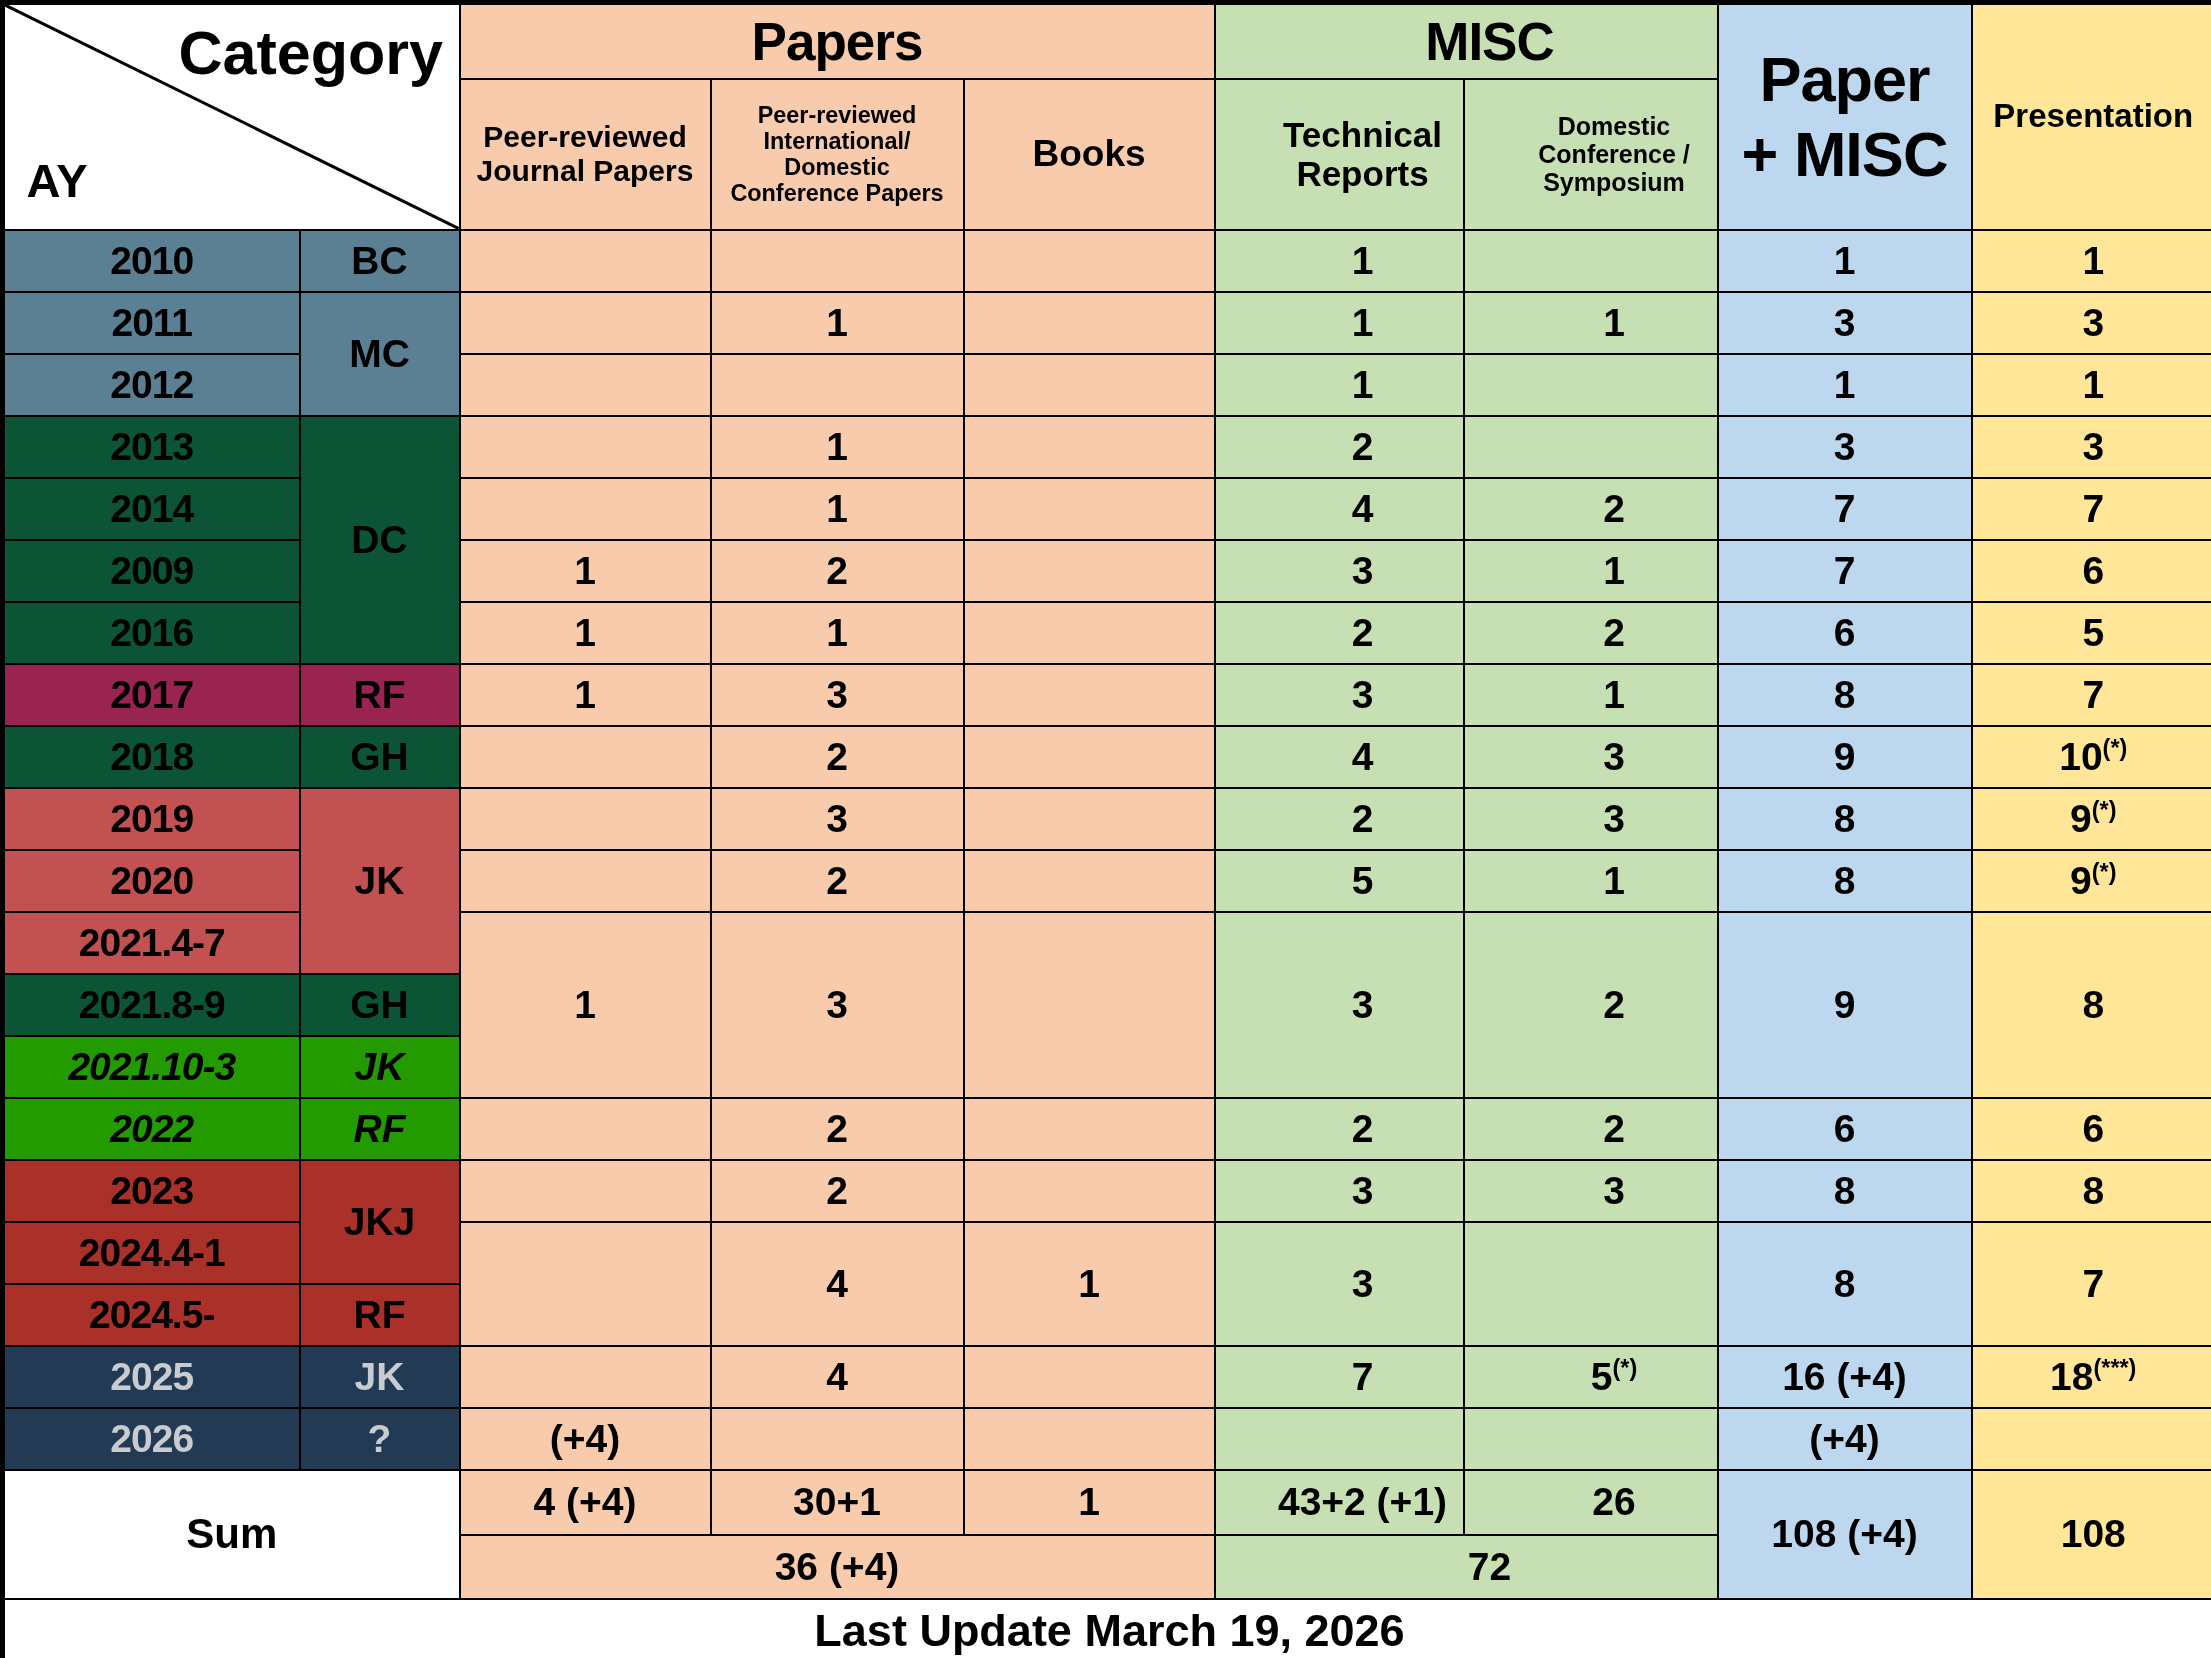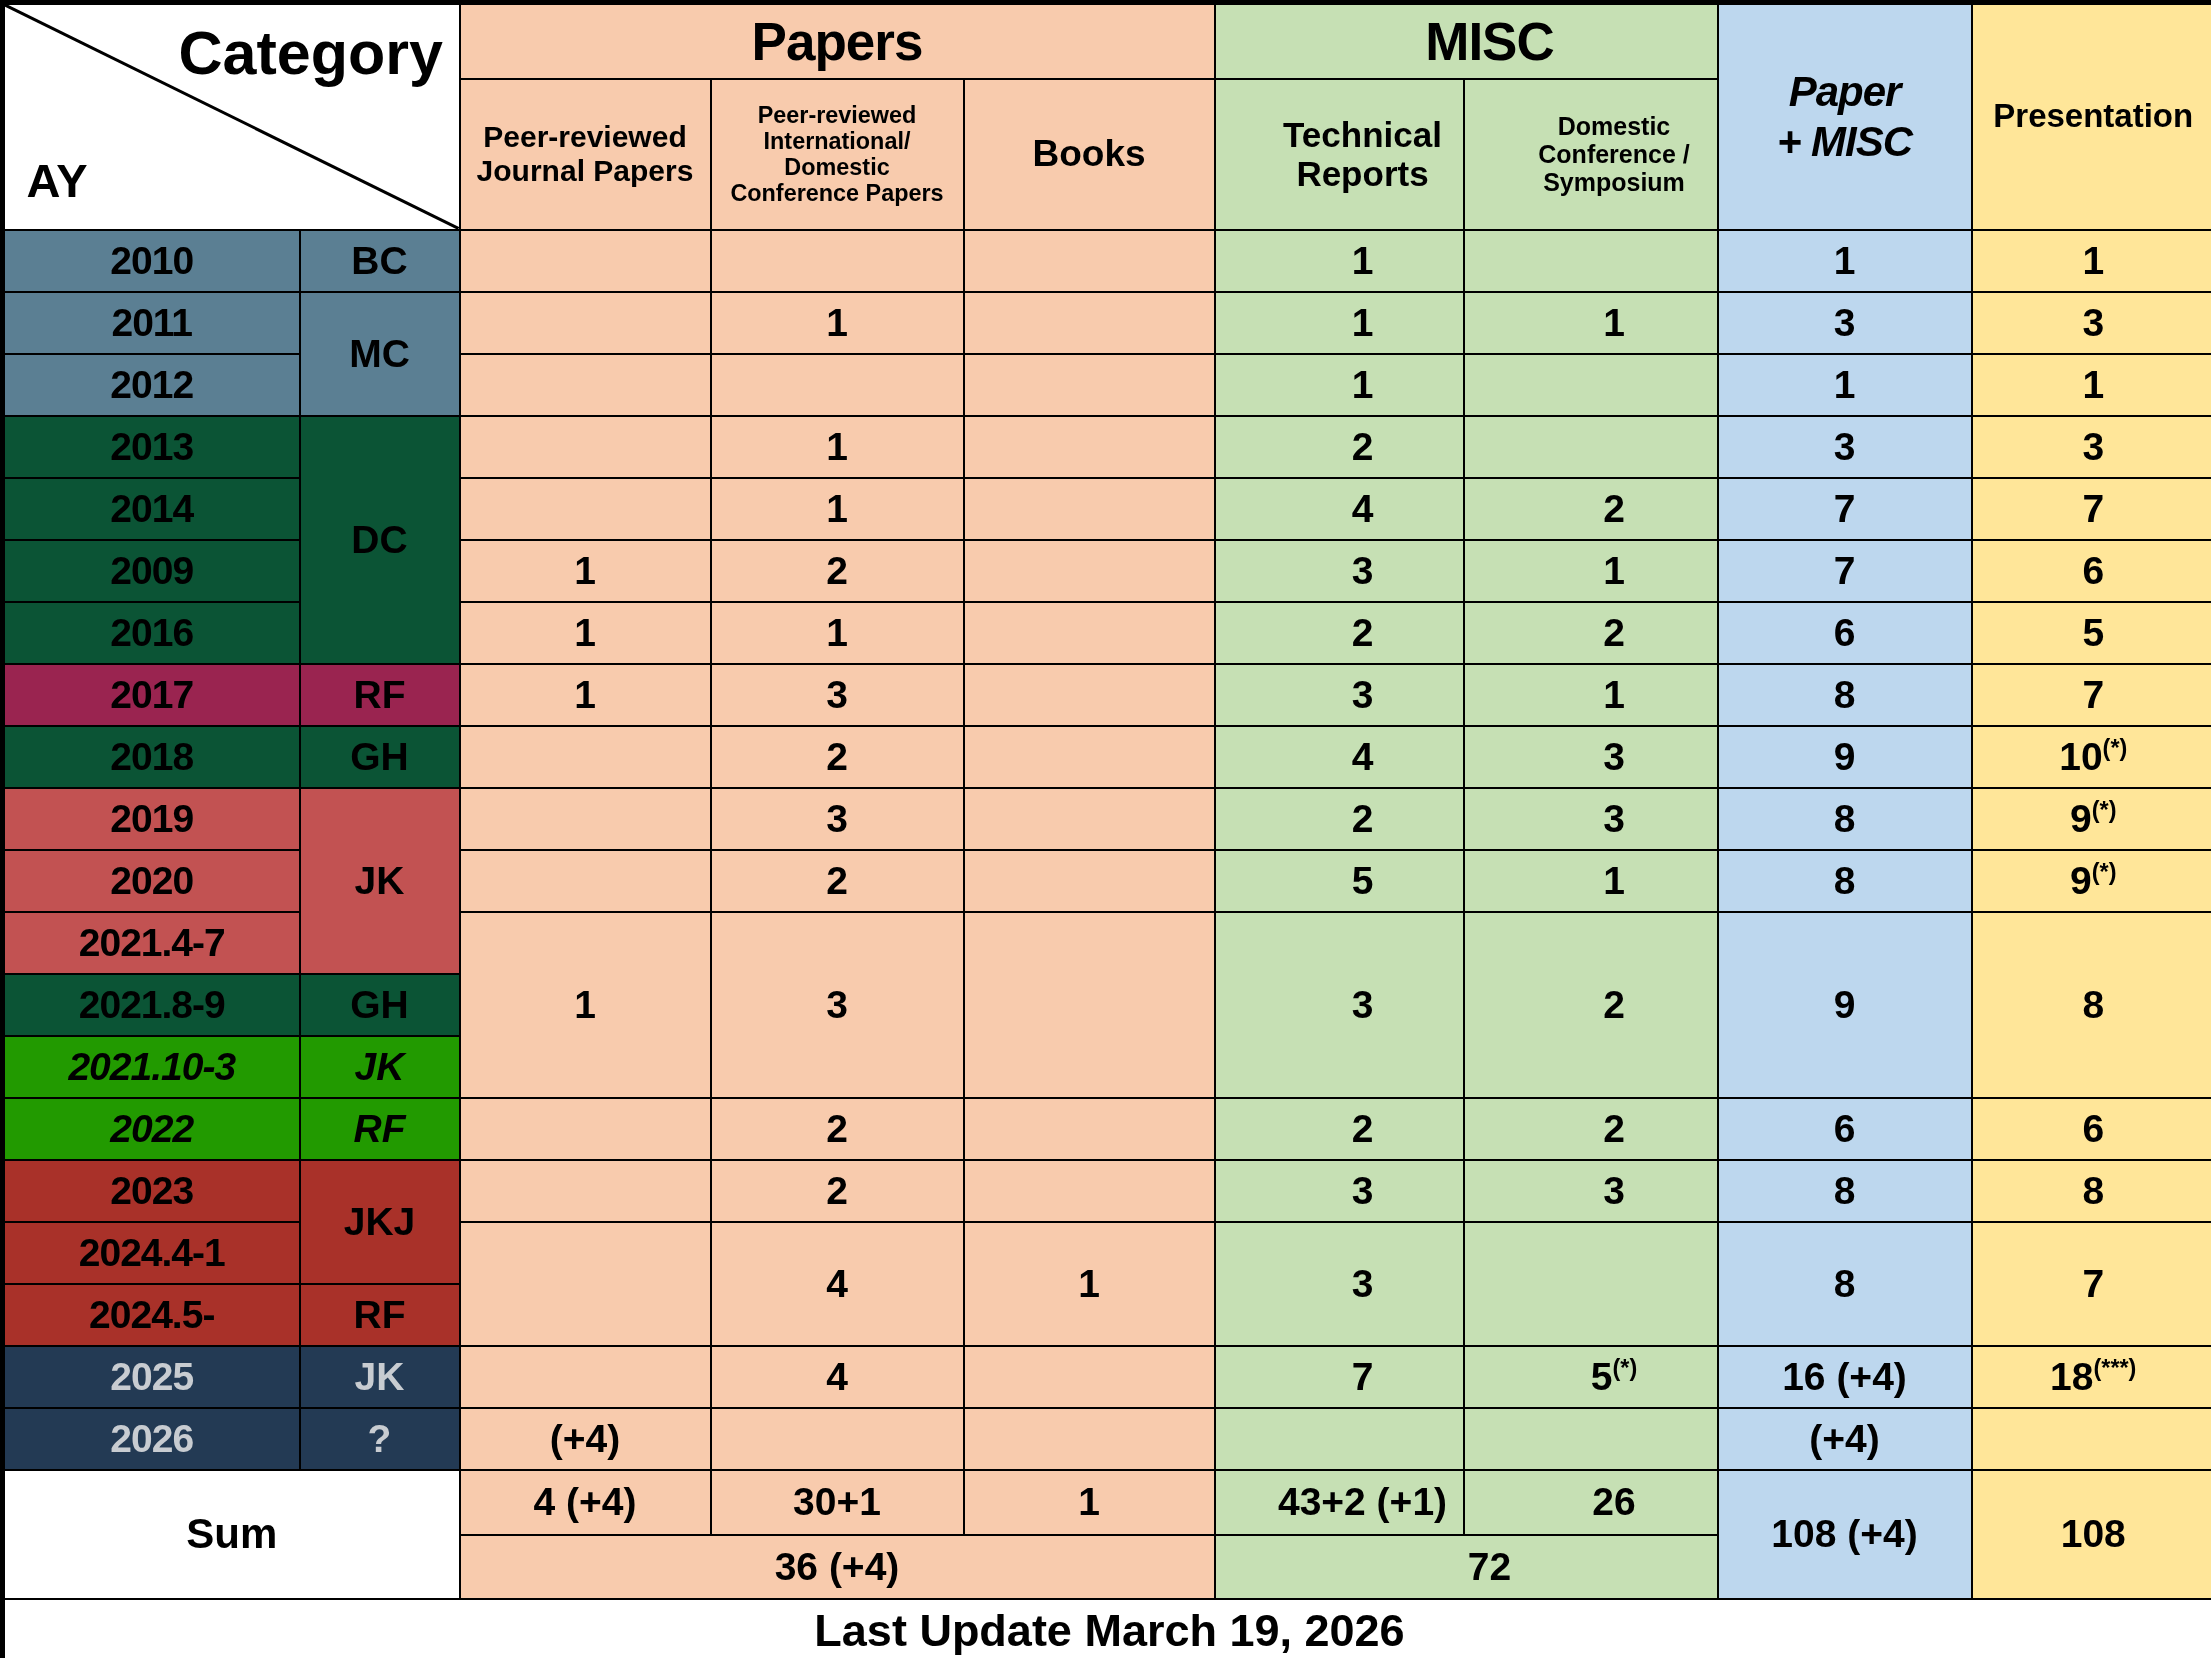--- a/index.html
+++ b/index.html
@@ -35,21 +35,21 @@
   .row-brick{background:var(--brick);}
   .row-navy{background:var(--navy);}
   .light-text{color:#C8CCD1;text-align:center;}
   
   .group-h{font-size:53px;letter-spacing:-1px;}
   .sh-journal{font-size:30px;white-space:pre-line;}
   .sh-conf{font-size:23.4px;white-space:pre-line;}
   .sh-books{font-size:37px;}
   .sh-tech{font-size:35px;white-space:pre-line;}
   .sh-dom{font-size:25px;white-space:pre-line;}
-  .sh-pm{font-size:42px;white-space:pre-line;letter-spacing:-1px;line-height:1.18;font-style:italic;}
+  .sh-pm{font-size:63px;white-space:pre-line;letter-spacing:-1px;line-height:1.18;}
   .sh-pres{font-size:33px;}
   .year{font-size:39px;letter-spacing:-1px;}
   .cat{font-size:39px;}
   .num{font-size:39px;}
   .sum-label{font-size:42px;background:#fff;}
   .footer-cell{font-size:45px;background:#fff;}
   .sup{font-size:23.4px;position:relative;top:-13.7px;letter-spacing:0;}
   
   .corner{position:relative;background:#fff;padding:0;}
   .corner svg{position:absolute;left:0;top:0;width:100%;height:100%;}

